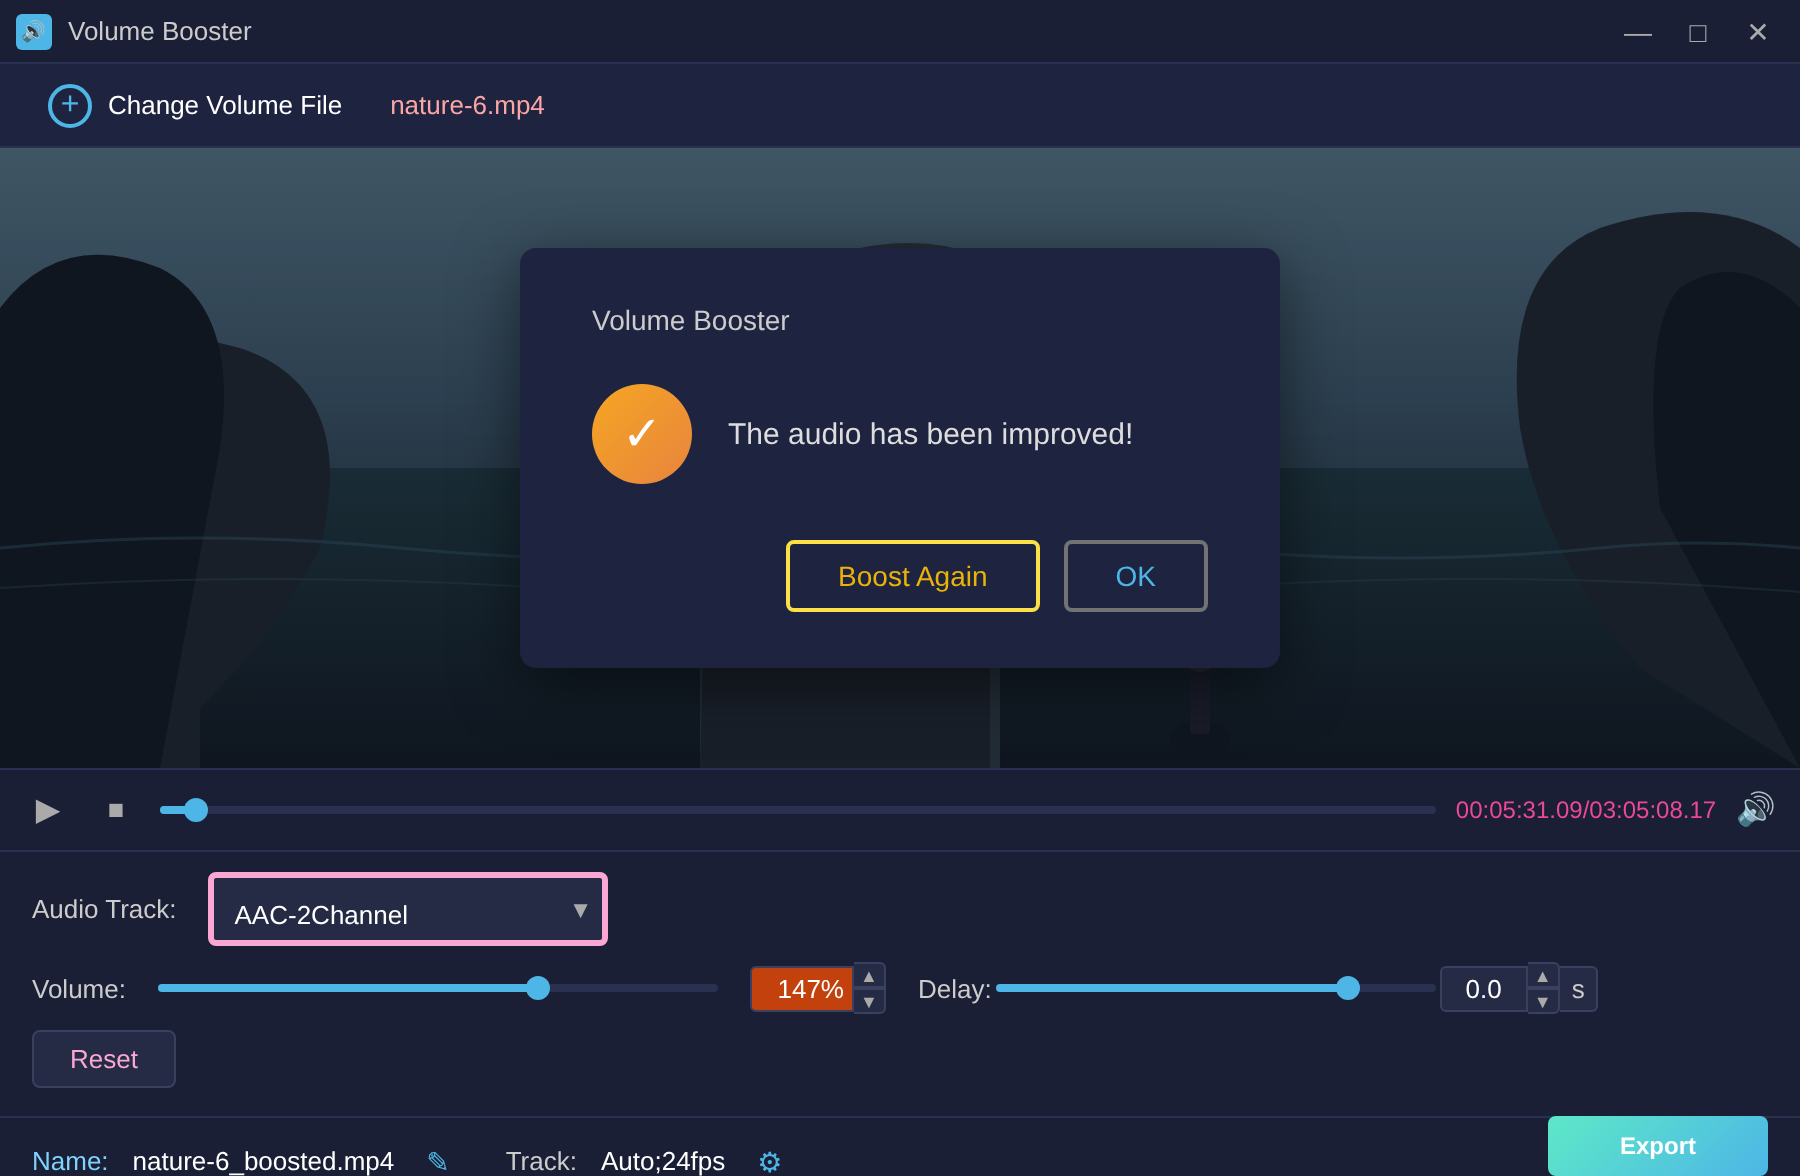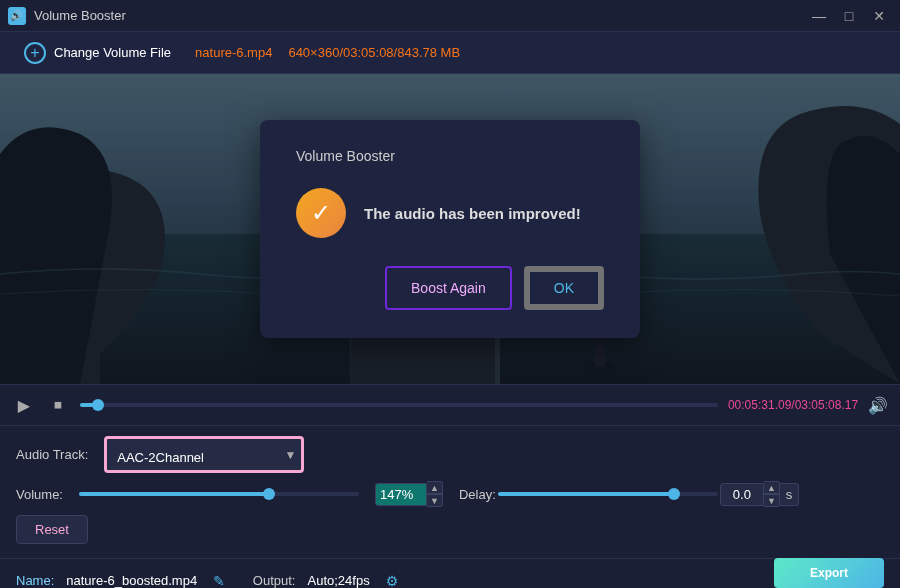--- a/index.html
+++ b/index.html
@@ -22,21 +22,21 @@
       display: flex; align-items: center; gap: 16px;
       background: #1e2440; height: 42px; padding: 0 16px;
       border-bottom: 1px solid #2a3050;
     }
     .change-source-btn {
       display: flex; align-items: center; gap: 8px;
       background: transparent; border: none; color: #fff; cursor: pointer;
       font-size: 13px; padding: 4px 8px; border-radius: 4px;
     }
     .plus-icon { width: 22px; height: 22px; border: 2px solid #4db6e6; border-radius: 50%; display: flex; align-items: center; justify-content: center; color: #4db6e6; font-size: 16px; line-height: 1; }
-    .file-info { color: #f97316; font-size: 13px; }
+    .file-info { color: #fca5a5; font-size: 13px; }
 
     
     .video-area {
       position: relative; width: 100%; height: 310px;
       background: #0d1020; display: flex; align-items: center; justify-content: center;
       overflow: hidden;
     }
 
     
     .dialog-overlay {
@@ -50,28 +50,28 @@
     }
     .dialog-title { font-size: 14px; color: #ccc; margin-bottom: 24px; }
     .dialog-body { display: flex; align-items: center; gap: 18px; margin-bottom: 28px; }
     .success-circle {
       width: 50px; height: 50px; border-radius: 50%;
       background: linear-gradient(135deg, #f5a623, #e8843e);
       display: flex; align-items: center; justify-content: center;
       flex-shrink: 0;
     }
     .checkmark { font-size: 24px; color: #fff; }
-    .dialog-message { font-size: 15px; color: #ddd; font-weight: bold; }
+    .dialog-message { font-size: 15px; color: #ddd; }
     .dialog-buttons { display: flex; gap: 12px; justify-content: flex-end; }
     .btn-boost-again, .btn-ok {
       padding: 8px 24px; border-radius: 4px; border: none; cursor: pointer;
       font-size: 14px; font-weight: 500;
     }
-    .btn-boost-again { background: transparent; border: 2px solid #6d28d9; color: #f0abfc; }
-    .btn-ok { background: transparent; border: 6px solid #737373; color: #4db6e6; }
+    .btn-boost-again { background: transparent; border: 2px solid #fde047; color: #eab308; }
+    .btn-ok { background: transparent; border: 2px solid #737373; color: #4db6e6; }
 
     
     .playback-bar {
       display: flex; align-items: center; gap: 10px;
       background: #1a1f35; height: 42px; padding: 0 12px;
       border-top: 1px solid #2a3050; border-bottom: 1px solid #2a3050;
     }
     .ctrl-btn { background: transparent; border: none; color: #aaa; cursor: pointer; font-size: 16px; width: 24px; height: 24px; display: flex; align-items: center; justify-content: center; }
     .progress-track { flex: 1; height: 4px; background: #2a3050; border-radius: 2px; position: relative; cursor: pointer; }
     .progress-fill { height: 100%; background: #4db6e6; border-radius: 2px; width: 2.8%; }
@@ -89,21 +89,21 @@
     .audio-select {
       background: #252b45; border: 3px solid #f9a8d4; color: #fff;
       font-size: 13px; padding: 11px 32px 5px 10px; border-radius: 4px;
       appearance: none; width: 200px; cursor: pointer;
     }
     .select-arrow { position: absolute; right: 8px; top: 50%; transform: translateY(-50%); color: #aaa; font-size: 12px; pointer-events: none; }
     .slider-track { flex: 1; max-width: 280px; height: 4px; background: #2a3050; border-radius: 2px; position: relative; cursor: pointer; }
     .slider-fill { height: 100%; background: #4db6e6; border-radius: 2px; }
     .slider-thumb { width: 12px; height: 12px; background: #4db6e6; border-radius: 50%; position: absolute; top: 50%; transform: translate(-50%, -50%); }
     .pct-input-wrap { display: flex; align-items: center; }
-    .pct-input { background: #0f766e; border: 1px solid #3a4060; color: #fff; font-size: 13px; width: 52px; text-align: left; padding: 3px 4px; border-radius: 3px 0 0 3px; }
+    .pct-input { background: #c2410c; border: 1px solid #3a4060; color: #fff; font-size: 13px; width: 52px; text-align: right; padding: 3px 4px; border-radius: 3px 0 0 3px; }
     .pct-arrows { display: flex; flex-direction: column; }
     .arrow-btn { background: #252b45; border: 1px solid #3a4060; border-left: none; color: #aaa; width: 16px; height: 13px; cursor: pointer; display: flex; align-items: center; justify-content: center; font-size: 9px; }
     .arrow-btn:first-child { border-radius: 0 3px 0 0; }
     .arrow-btn:last-child { border-radius: 0 0 3px 0; }
 
     .delay-section { display: flex; align-items: center; gap: 2px; }
     .delay-slider-track { width: 220px; height: 4px; background: #2a3050; border-radius: 2px; position: relative; cursor: pointer; }
     .delay-fill { height: 100%; background: #4db6e6; border-radius: 2px; width: 80%; }
     .delay-thumb { width: 12px; height: 12px; background: #4db6e6; border-radius: 50%; position: absolute; top: 50%; left: 80%; transform: translate(-50%, -50%); }
     .delay-val-wrap { display: flex; align-items: center; }
@@ -147,21 +147,20 @@
     <button class="title-btn close">✕</button>
   </div>
 </div>
 
 <div class="top-bar">
   <button class="change-source-btn">
     <div class="plus-icon">+</div>
     <span>Change Volume File</span>
   </button>
   <span class="file-info">nature-6.mp4</span>
-  <span class="file-info">640×360/03:05:08/843.78 MB</span>
 </div>
 
 <div class="video-area">
   <svg class="scene-svg" viewBox="0 0 900 310" xmlns="http://www.w3.org/2000/svg">
 
     <defs>
       <linearGradient id="skyGrad" x1="0" y1="0" x2="0" y2="1">
         <stop offset="0%" stop-color="#6a8fa8"></stop>
         <stop offset="40%" stop-color="#4a6a85"></stop>
         <stop offset="100%" stop-color="#1a2535"></stop>
@@ -266,21 +265,21 @@
 
   <div class="row">
     <button class="reset-btn">Reset</button>
   </div>
 </div>
 
 <div class="bottom-bar">
   <span class="name-label">Name:</span>
   <span class="name-value">nature-6_boosted.mp4</span>
   <span class="edit-icon">✎</span>
-  <span class="output-label">Output:</span>
+  <span class="output-label">Track:</span>
   <span class="output-value">Auto;24fps</span>
   <span class="settings-icon">⚙</span>
   <div class="spacer"></div>
   <div style="display:flex;flex-direction:column;align-items:center;gap:2px;">
     <button class="export-btn">Export</button>
     <span style="font-size:12px;color:#5de8c8;">Succeeded</span>
   </div>
 </div>
 
 </body></html>

